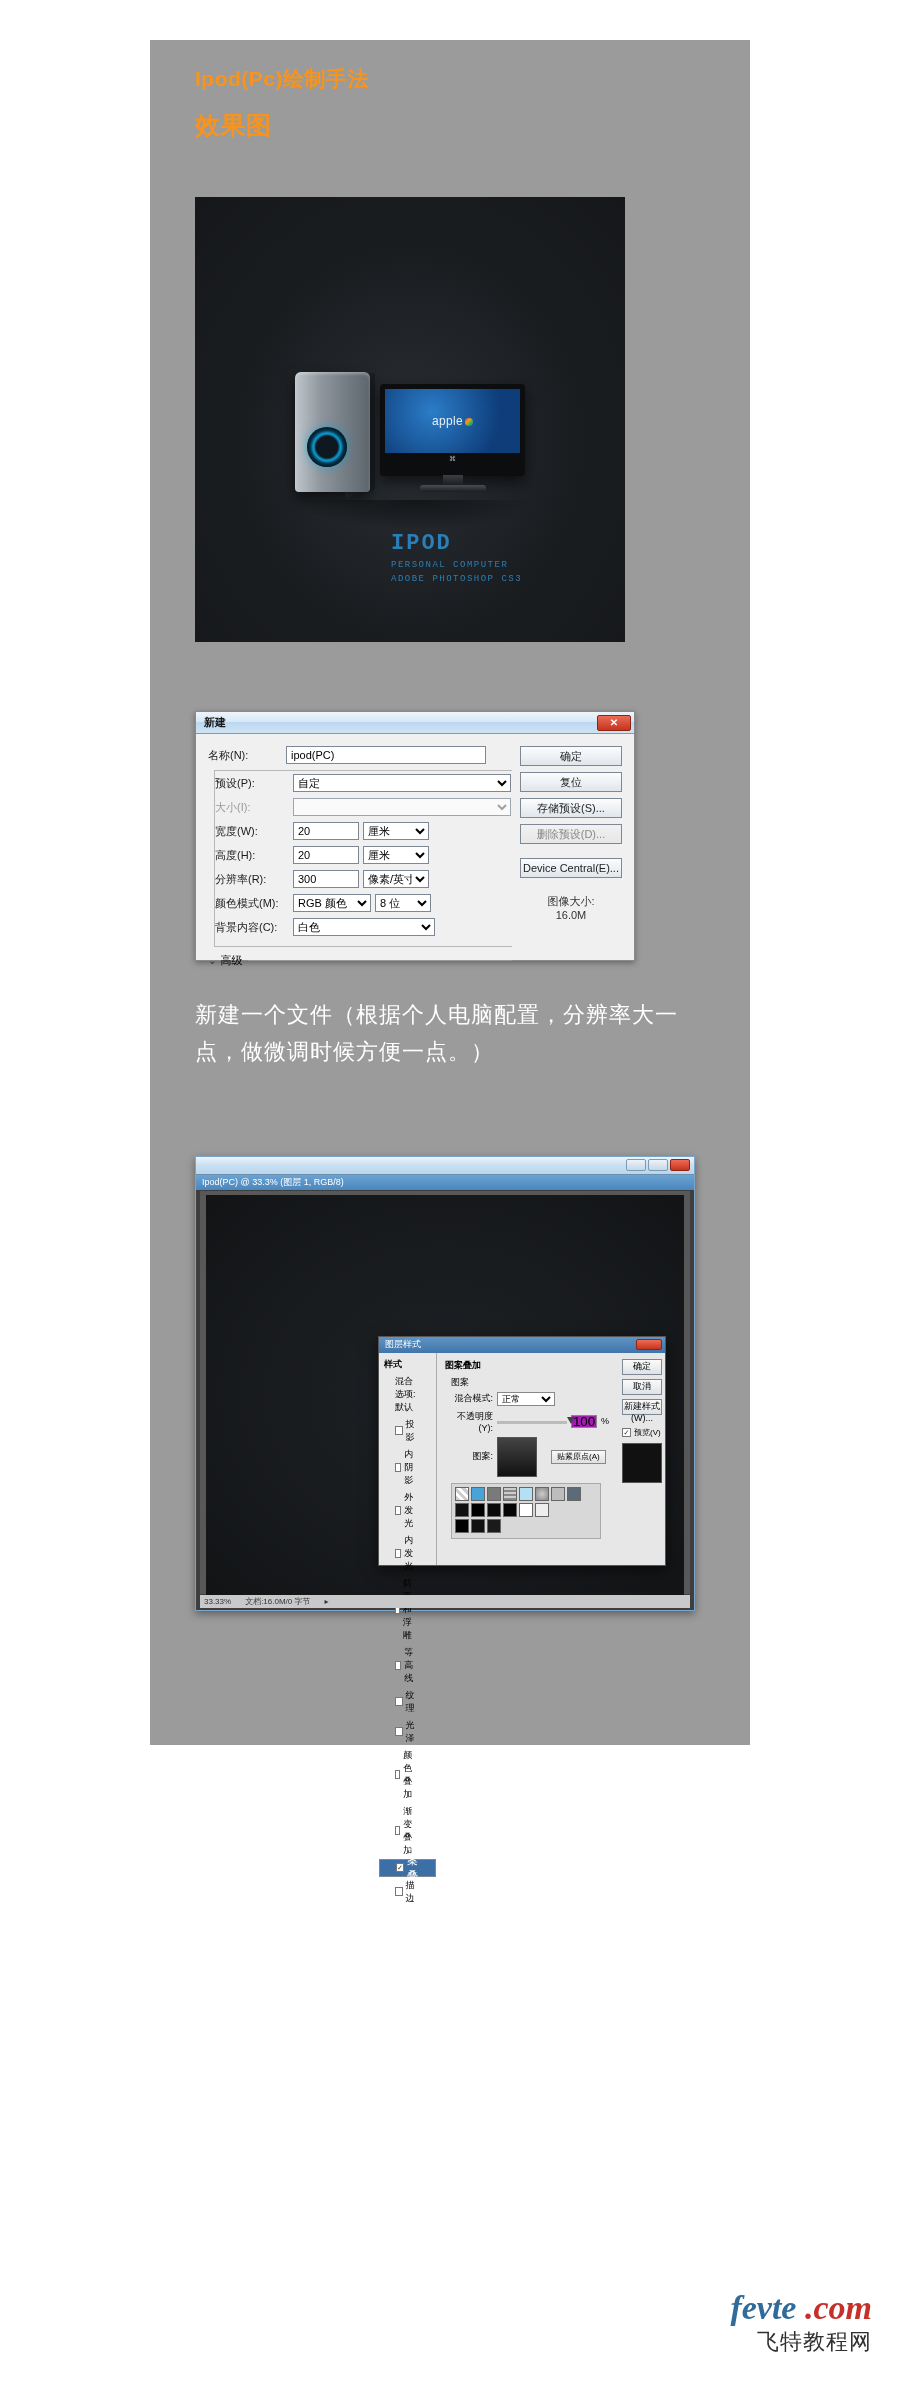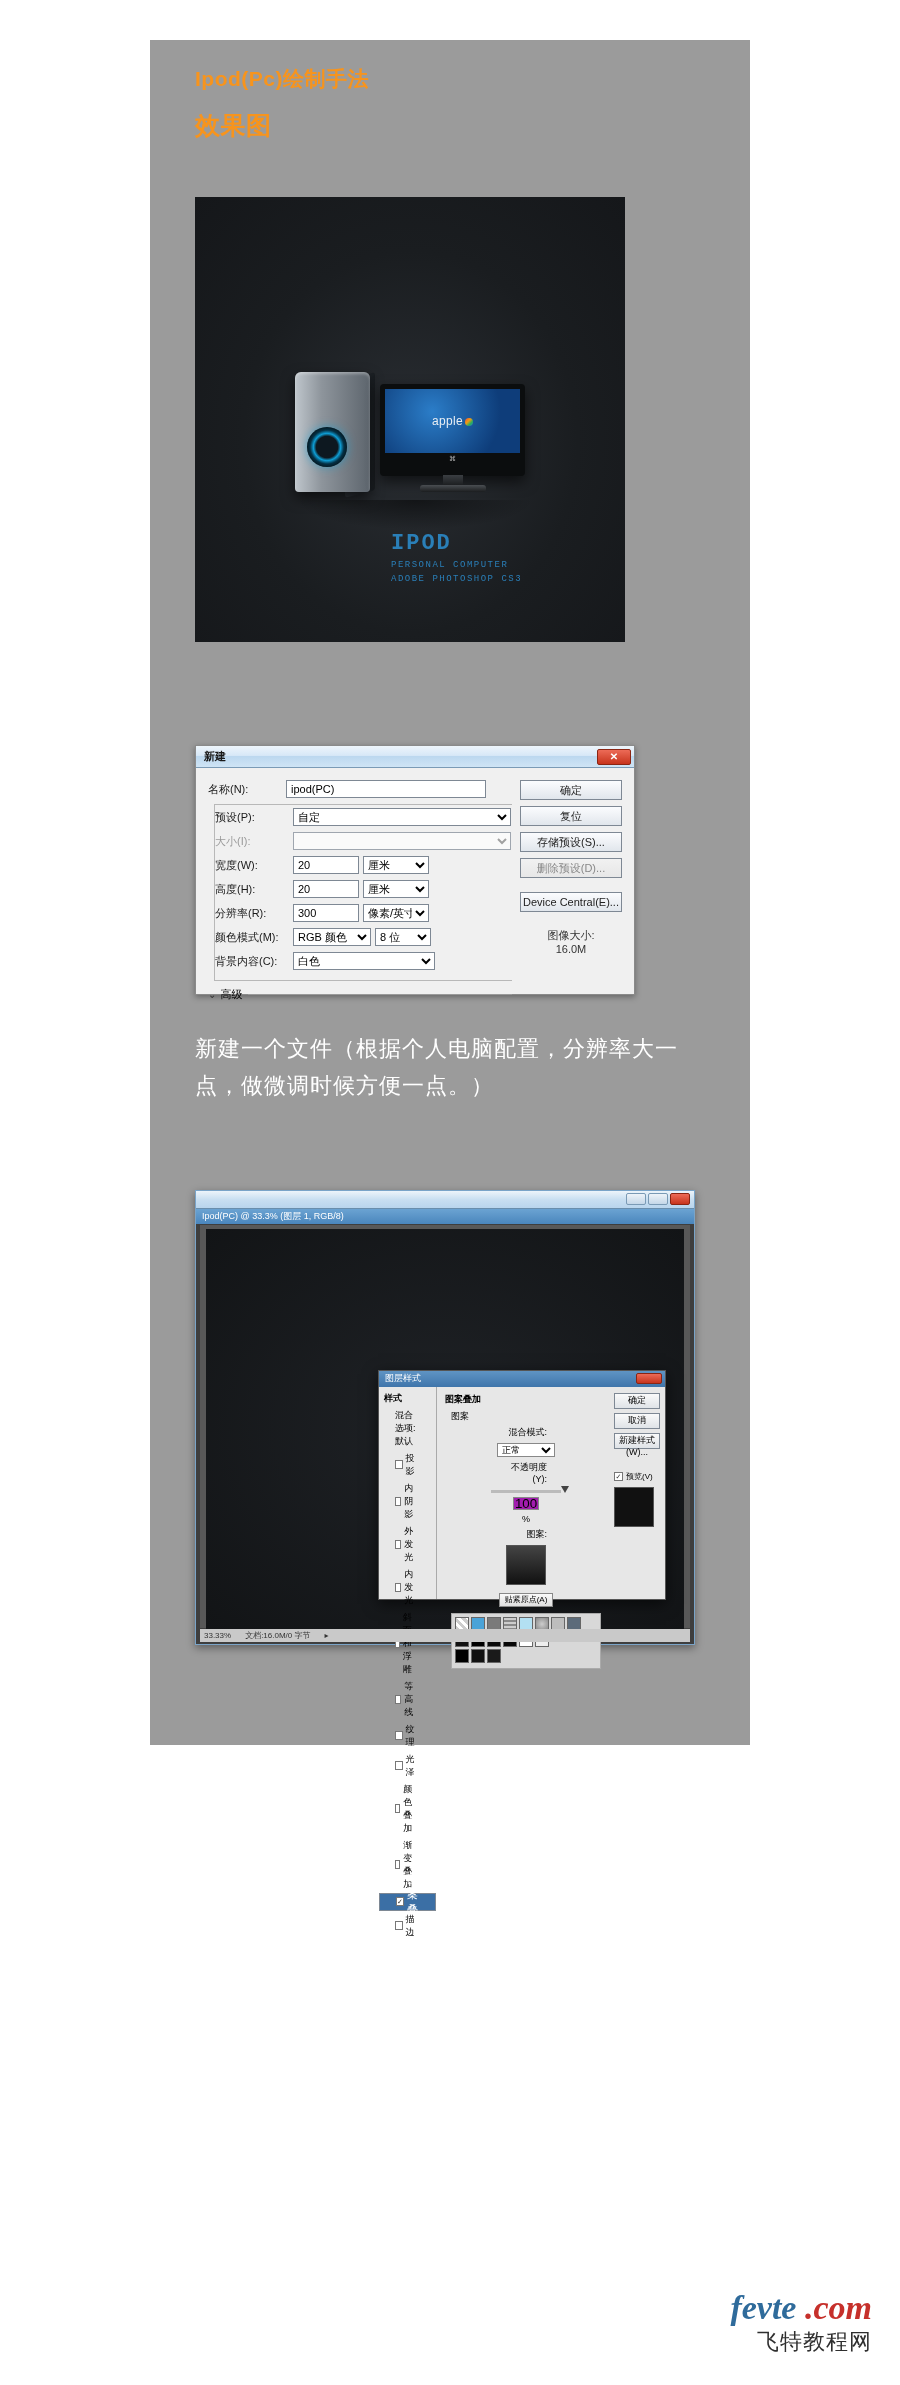--- a/index.html
+++ b/index.html
@@ -72,21 +72,21 @@
   position:absolute; left:160px; bottom:58px;
   font-family: "Courier New", monospace;
   letter-spacing:2px;
   margin-left:36px;
 }
 .cap-big{ color:#2a7fb8; font-size:22px; font-weight:bold; }
 .cap-small{ color:#2a7fb8; font-size:9px; margin-top:4px; letter-spacing:1.5px;}
 
 
 .dialog-new {
-  margin-top:103px;
+  margin-top:69px;
   width:440px; height:250px;
   background:#f0f0f0;
   border:1px solid #8a8a8a;
   position:relative;
   font-size:11px;
   box-shadow:0 2px 6px rgba(0,0,0,.35);
 }
 .titlebar{
   height:22px;
   background:linear-gradient(180deg,#eef5fb 0%, #d7e8f7 45%, #bcd8ef 50%, #cfe4f5 100%);
@@ -186,37 +186,37 @@
 .ls-close{ width:26px;height:11px;background:linear-gradient(180deg,#ec6b57,#c7341d);border-radius:2px;border:1px solid #8a2513;}
 .ls-body{ display:flex; height:calc(100% - 16px);}
 .ls-left{ width:68px; border-right:1px solid #aaa; background:#e8e8e8; padding:3px 0;}
 .ls-left-head{ padding:2px 5px; font-weight:bold;}
 .ls-item{ padding:2px 16px; display:flex; align-items:center; gap:3px; cursor:default;}
 .ls-item.sel{ background:#3b6fa5; color:#fff;}
 .ls-chk{ width:9px;height:9px;border:1px solid #777;background:#fff;font-size:7px;line-height:7px;text-align:center;color:#333;}
 .ls-mid{ flex:1; padding:6px 8px;}
 .ls-section-title{ font-weight:bold; margin-bottom:4px;}
 .ls-sub{ margin-left:6px;}
-.ls-row{ display:flex; align-items:center; margin-bottom:4px; gap:4px;flex-direction:column;}
+.ls-row{ display:flex; align-items:center; margin-bottom:4px; gap:4px;}
 .ls-label{ width:42px; text-align:right;}
 .ls-sel{width:58px;height:14px;border:1px solid #888;background:#fff;font-size:9px;}
 .ls-slider{ width:70px;height:3px;background:#bbb;position:relative;margin-top:2px;}
 .ls-thumb{position:absolute;left:70px;top:-4px;width:0;height:0;border-left:4px solid transparent;border-right:4px solid transparent;border-top:7px solid #444;}
 .ls-num{ width:26px;height:13px;border:1px solid #888;background:#a21caf;text-align:center;}
 .ls-pattern-preview{
   width:40px;height:40px;border:1px solid #555;
   background:linear-gradient(180deg,#444,#111);
 }
 .ls-snap{height:14px;padding:0 5px;border:1px solid #888;background:linear-gradient(180deg,#fafafa,#e0e0e0);font-size:8px;}
 .ls-swatches{ margin-top:6px; width:150px; border:1px solid #aaa; background:#d8d8d8; padding:3px;}
 .sw-row{ display:flex; gap:2px; margin-bottom:2px;}
 .sw{ width:14px;height:14px; border:1px solid #666;}
 .ls-right{ width:66px; padding:6px 5px;}
 .ls-btn{ width:100%;height:16px;margin-bottom:4px;background:linear-gradient(180deg,#fafafa,#dfe3e7);border:1px solid #7e8894;font-size:9px;}
-.ls-prev-chk{display:flex;align-items:center;gap:3px;margin-top:14px;font-size:8px;}
+.ls-prev-chk{display:flex;align-items:center;gap:3px;margin-top:4px;font-size:8px;}
 .ls-prev-box{ width:40px;height:40px;margin-top:5px;border:1px solid #555;background:#111;}
 
 
 .footer{
   position:absolute;
   right:28px; bottom:28px;
   text-align:right;
   font-family: Georgia, serif;
 }
 .footer .brand{ font-size:34px; font-style:italic; color:#2f6b9b; font-weight:bold;}

